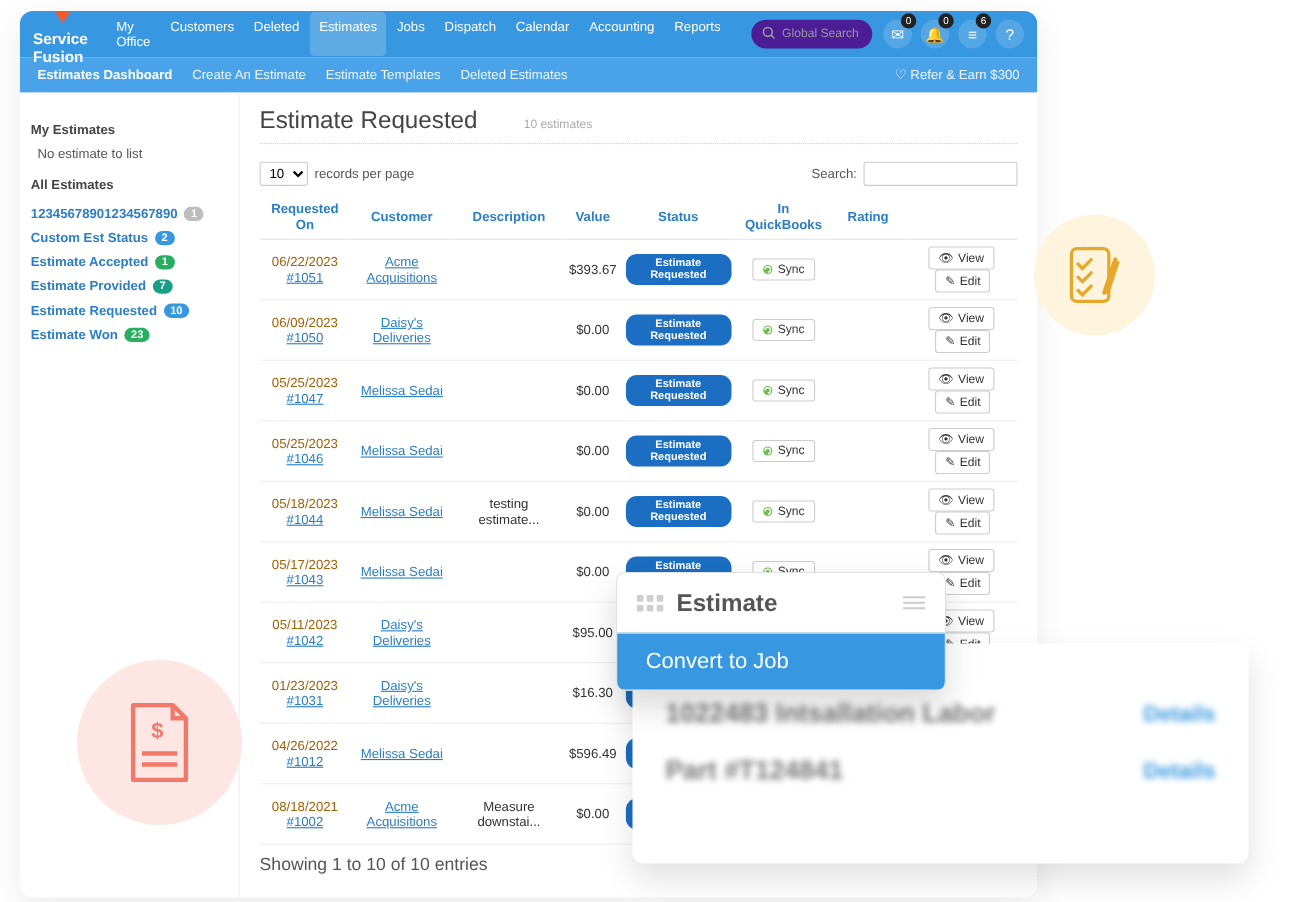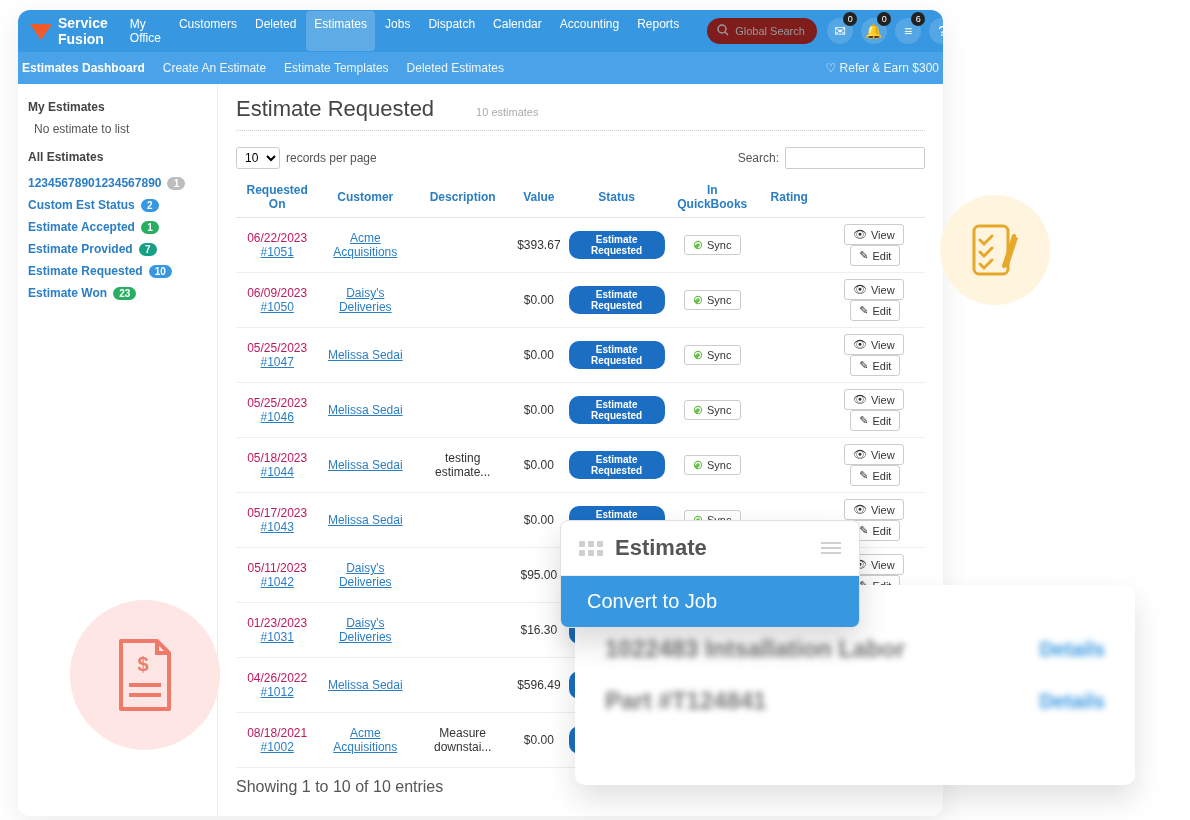--- a/index.html
+++ b/index.html
@@ -43,31 +43,32 @@
     height: 42px;
     padding: 0 12px;
     gap: 10px;
   }
   .logo {
     display: flex;
     align-items: center;
     gap: 6px;
     font-weight: 600;
     font-size: 14px;
+    flex-direction: column;
   }
   .logo-mark svg { display:block; }
   .main-nav { display:flex; gap:2px; margin-left:4px; }
   .main-nav a {
     color:#fff; text-decoration:none; font-size:12px;
     padding:6px 8px; border-radius:4px;
   }
   .main-nav a.active { background: rgba(255,255,255,.2); }
   .spacer { flex:1; }
   .search-pill {
-    background:#7f1d1d; border-radius:14px; height:26px;
+    background:#4c1d95; border-radius:14px; height:26px;
     display:flex; align-items:center; padding:0 10px;
     color:#999; font-size:11px; gap:6px; min-width:110px;
   }
   .top-icons { display:flex; align-items:center; gap:8px; }
   .circ-btn {
     width:26px; height:26px; border-radius:50%;
     background: rgba(255,255,255,.15);
     display:flex; align-items:center; justify-content:center;
     position:relative; cursor:pointer;
   }
@@ -76,30 +77,30 @@
     background:#222; color:#fff; font-size:9px;
     min-width:14px; height:14px; border-radius:7px;
     display:flex; align-items:center; justify-content:center;
     padding:0 3px;
   }
   .glyph { font-size:14px; color:#fff; line-height:1; }
   
   .subbar {
     background: #4aa3e8;
     color:#fff; display:flex; align-items:center;
-    height:32px; padding:0 4px; gap:18px;
+    height:32px; padding:0 16px; gap:18px;
     font-size:12px;
   }
   .subbar a { color:#fff; text-decoration:none; opacity:.9; }
   .subbar a.active { font-weight:600; opacity:1; }
   .subbar .spacer { flex:1; }
   
   .body { display:flex; }
   .sidebar {
-    width:200px; padding:10px 10px 18px 10px;
+    width:200px; padding:21px 10px 18px 10px;
     font-size:12px;
     border-right:1px solid #eee;
   }
   .side-sec-title { font-weight:700; color:#444; margin:6px 0 8px 0; }
   .side-note { color:#555; margin:0 0 14px 0; padding-left:6px; }
   .side-list { list-style:none; margin:6px 0 0 0; padding:0; }
   .side-item {
     display:flex; align-items:center; gap:6px;
     padding:4px 0; cursor:pointer;
   }
@@ -134,21 +135,21 @@
   }
   table.est th {
     color: var(--link-blue); font-weight:700; text-align:center;
     padding:6px 4px; border-bottom:1px solid #e3e3e3; cursor:pointer;
   }
   table.est th:first-child { text-align:center; }
   table.est td {
     padding:6px 4px; border-bottom:1px solid #eee; text-align:center;
     vertical-align:middle;
   }
-  .req-cell .date { color:#be185d; }
+  .req-cell .date { color:#a16207; }
   .req-cell .num { color:var(--link-blue); }
   .cust-link { color:var(--link-blue); }
   .val-cell { color:#333; }
   .status-pill {
     background:#1b6ec2; color:#fff; font-size:10px;
     padding:3px 8px; border-radius:10px; font-weight:700;
     display:inline-block;
   }
   .btn-sm {
     background:#fff; border:1px solid #ccc; border-radius:3px;

